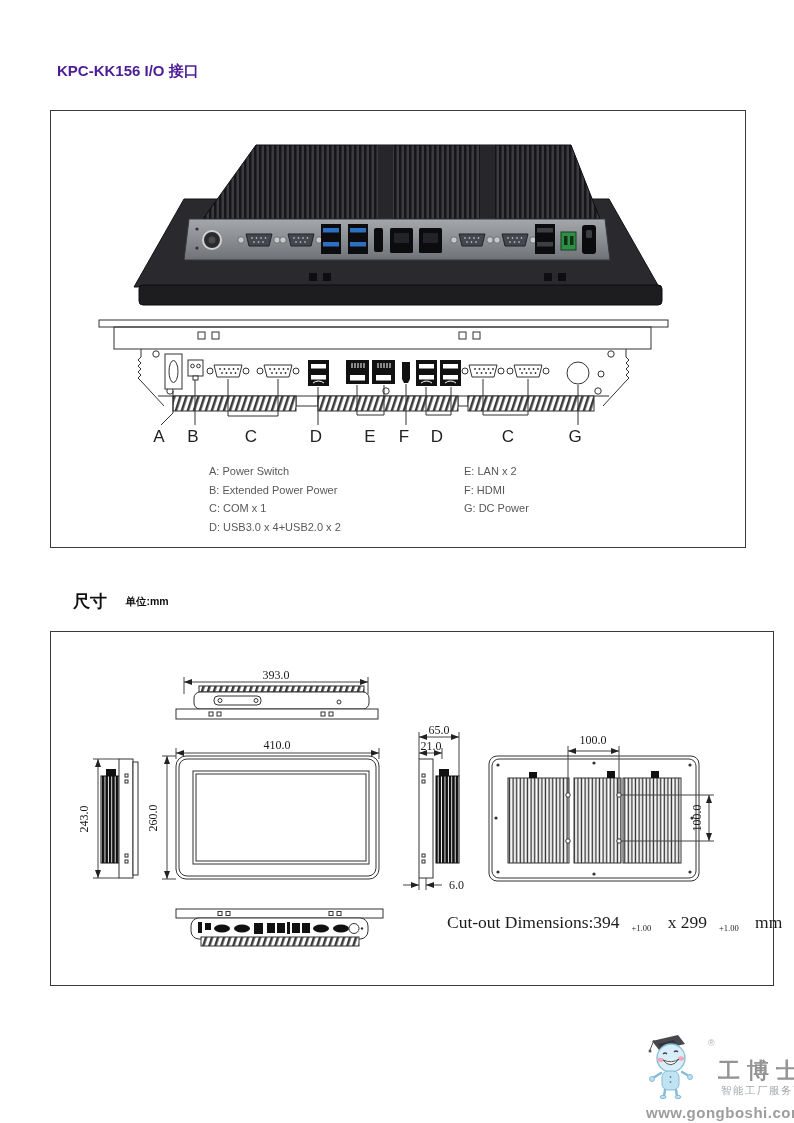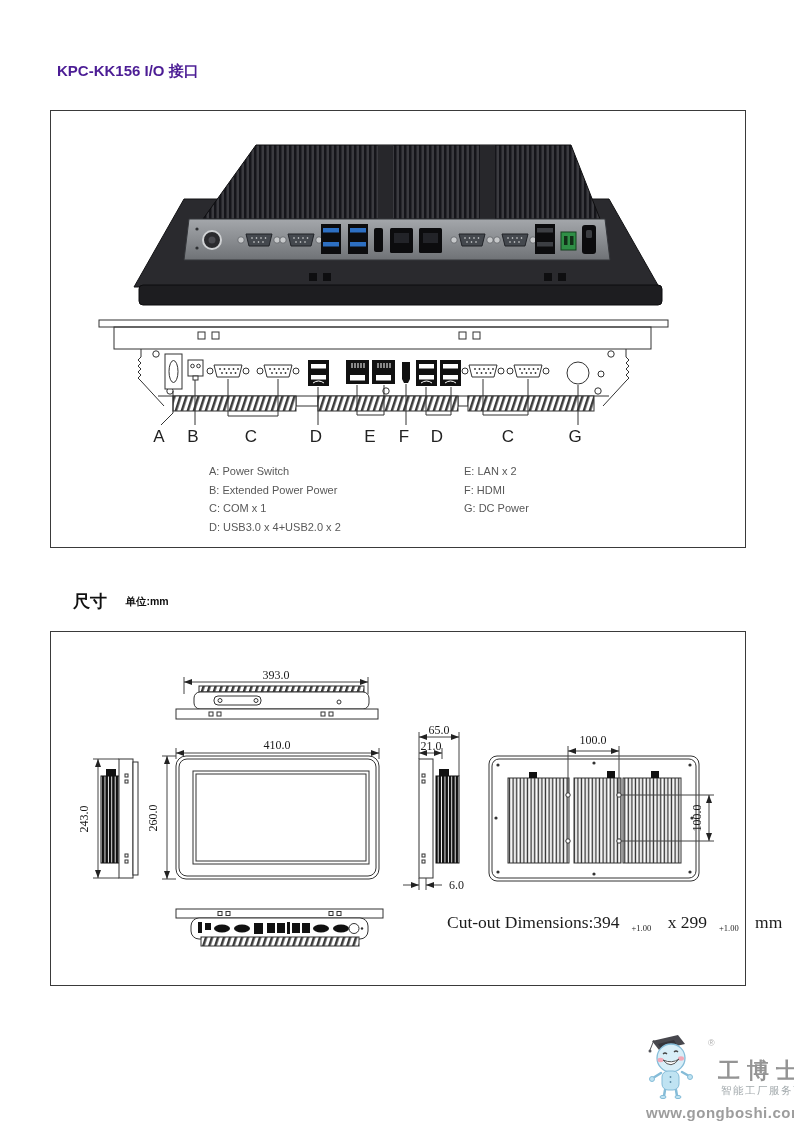--- a/index.html
+++ b/index.html
@@ -1,21 +1,21 @@
 <!DOCTYPE html>
 <html><head>
 <meta charset="utf-8">
 <style>
   html,body{margin:0;padding:0;background:#e8e8e8;}
   .page{position:relative;width:794px;height:1123px;background:#fff;margin:0 auto;
         font-family:"Liberation Sans",sans-serif;overflow:hidden;}
   .title{position:absolute;left:57px;top:62px;font-size:15px;font-weight:bold;color:#4c1d95;}
   .box{position:absolute;left:50px;width:694px;border:1px solid #3a3a3a;background:#fff;}
   #io-box{top:110px;height:436px;}
-  #dim-box{top:631px;height:353px;}
+  #dim-box{top:631px;height:353px;padding-left:28px;}
   .photo-svg{position:absolute;left:78px;top:24px;}
   .line-svg{position:absolute;left:45px;top:206px;}
   .legend-col{position:absolute;top:351px;font-size:11px;color:#585858;line-height:18.6px;}
   #legend-left{left:138px;margin-left:20px;}
   #legend-right{left:413px;}
   .legend-col div{white-space:pre;}
   .dim-head{position:absolute;left:57px;top:590px;margin-left:16px;}
   .dim-head .h{font-size:17px;font-weight:bold;color:#101010;}
   .dim-head .u{font-size:10.5px;font-weight:bold;color:#101010;margin-left:14px;vertical-align:2px;}
   .dim-svg{position:absolute;left:0;top:0;}

